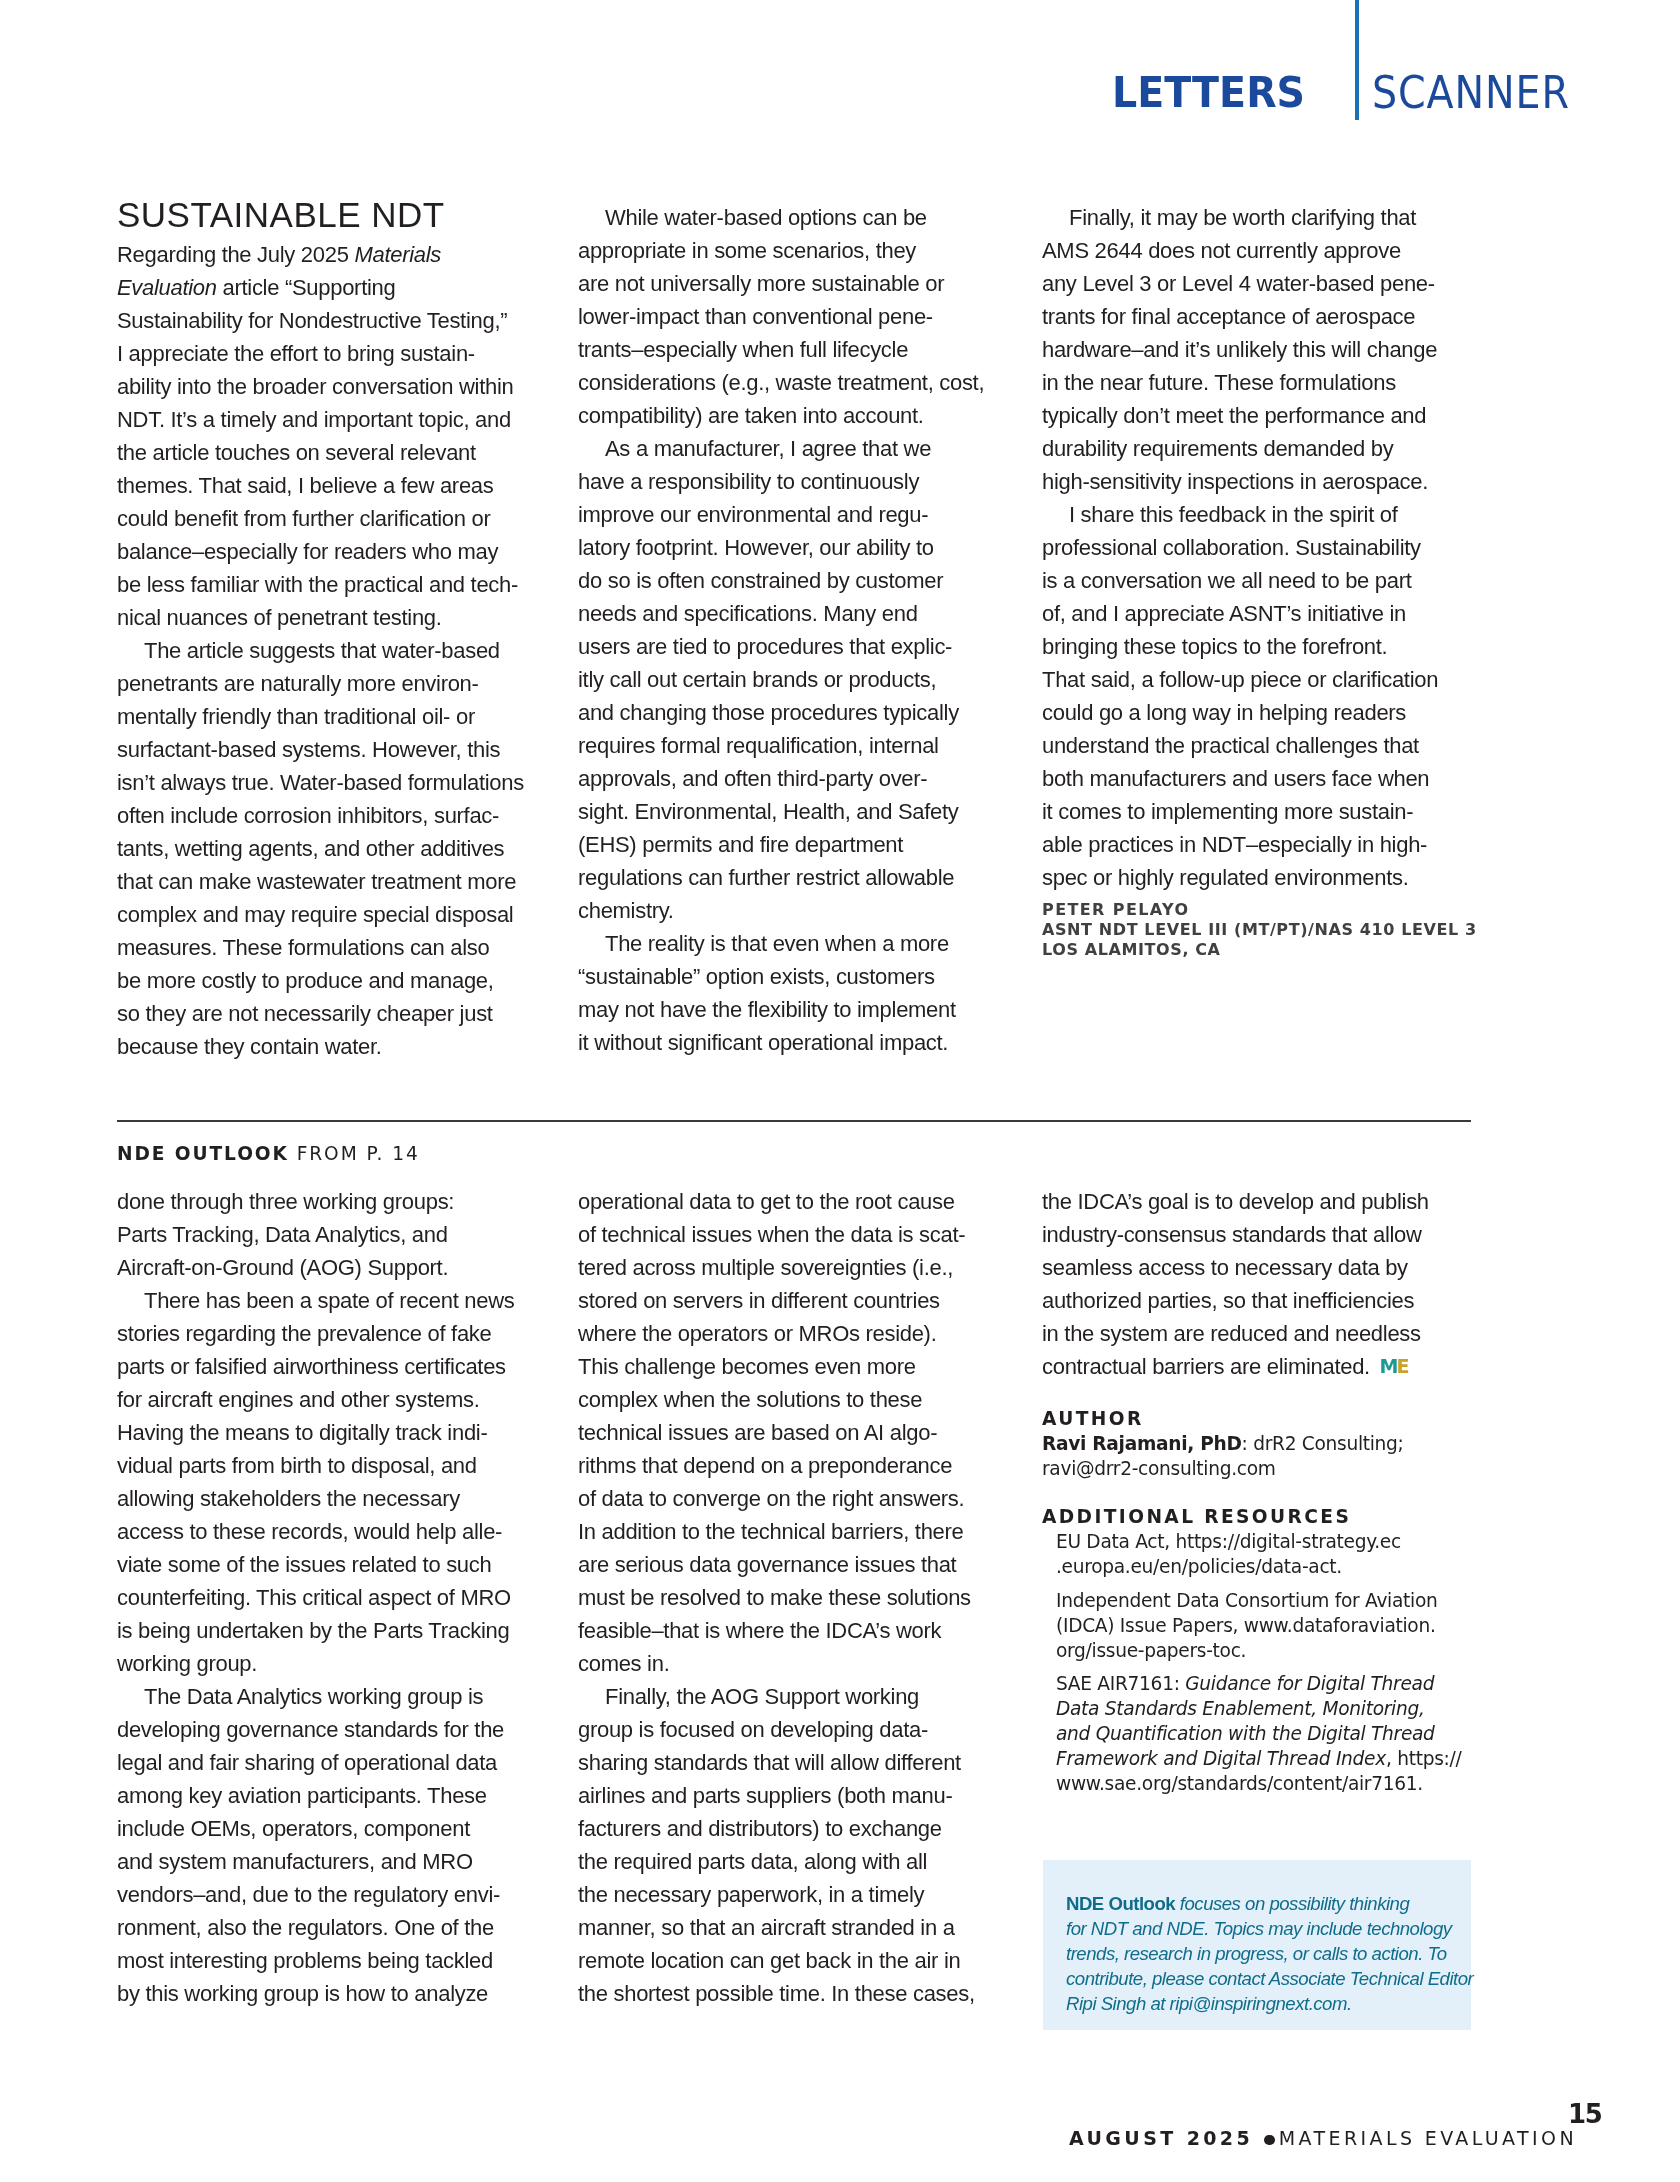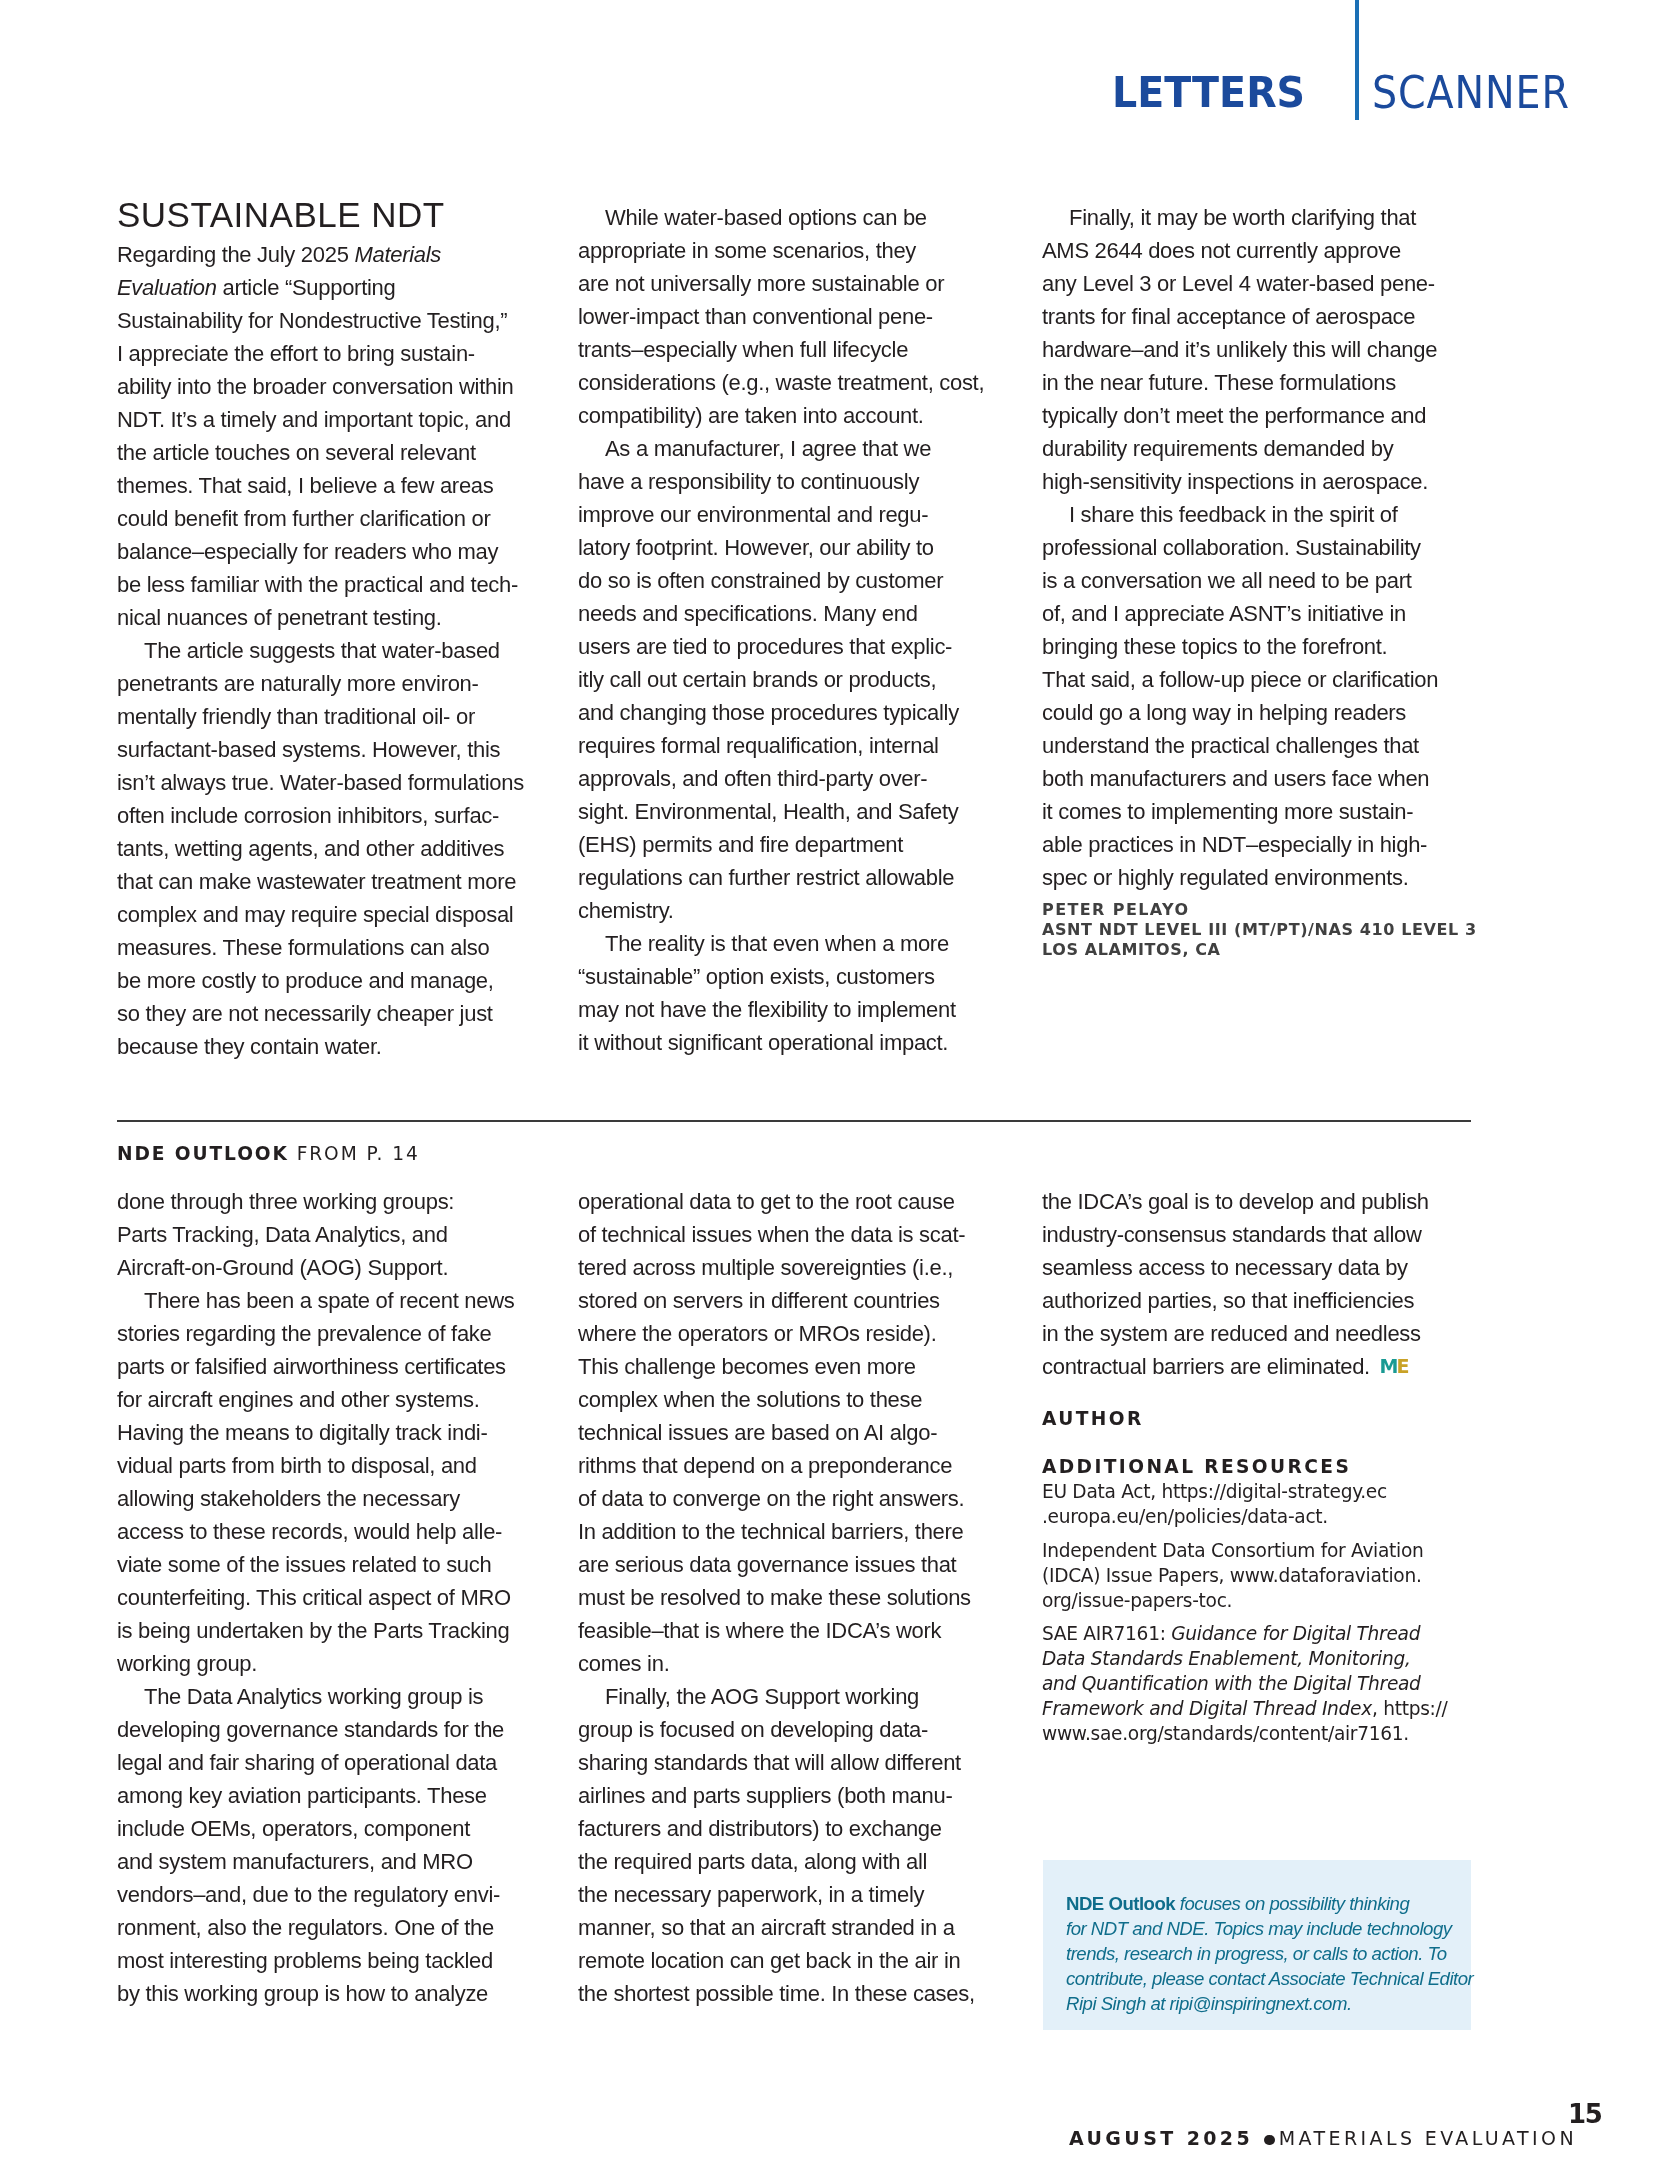--- a/index.html
+++ b/index.html
@@ -28,21 +28,21 @@
   .sig { font-family: "DejaVu Sans", sans-serif; font-weight: bold; color: #404040; font-size: 16px; line-height: 20px; letter-spacing: 0.6px; margin-top: 5.7px; white-space: nowrap; }
   .sig .name { letter-spacing: 1.4px; }
 
   .divider { position: absolute; left: 117px; top: 1120px; width: 1354px; height: 1.9px; background: #3a3a3a; }
   .section-label { position: absolute; left: 117px; top: 1143px; font-family: "DejaVu Sans", sans-serif; font-size: 18.6px; letter-spacing: 1.9px; color: #231f20; white-space: nowrap; }
   .section-label .b { font-weight: bold; }
 
   .hd { font-family: "DejaVu Sans", sans-serif; font-weight: bold; font-size: 18.6px; letter-spacing: 2.4px; line-height: 25px; color: #231f20; }
   .small { font-family: "DejaVu Sans", sans-serif; font-size: 18.6px; line-height: 25px; letter-spacing: -0.3px; }
   .small .nl { white-space: nowrap; }
-  .res p { margin-bottom: 8.6px; }
+  .res p { margin-bottom: 8.6px; margin-left: 14px; }
 
   .callout { position: absolute; left: 1043px; top: 1860px; width: 428px; height: 170px; background: #e3f0f9; padding: 31px 19px 0 23px; color: #0f6d8b; font-family: "Liberation Sans", sans-serif; font-size: 18.6px; line-height: 25px; font-style: italic; letter-spacing: -0.5px; }
   .callout .lead { font-style: normal; font-weight: bold; }
   .callout .nl { display: block; white-space: nowrap; }
 
   .footer { position: absolute; top: 2111px; left: 1069px; font-family: "DejaVu Sans", sans-serif; font-size: 19px; letter-spacing: 3.4px; color: #231f20; white-space: nowrap; margin-top: 16px; }
   .footer .b { font-weight: bold; }
   .footer .dot { display: inline-block; width: 10.5px; height: 10.5px; border-radius: 50%; background: #231f20; margin: 0 3.8px 0 1.9px; vertical-align: 0px; }
   .pagenum { position: absolute; top: 2099px; left: 1568px; font-family: "DejaVu Sans", sans-serif; font-weight: bold; font-size: 26px; color: #231f20; letter-spacing: -1.4px; }
 </style>
@@ -233,20 +233,24 @@
     <span class="nl">the IDCA’s goal is to develop and publish</span>
     <span class="nl">industry-consensus standards that allow</span>
     <span class="nl">seamless access to necessary data by</span>
     <span class="nl">authorized parties, so that inefficiencies</span>
     <span class="nl">in the system are reduced and needless</span>
     <span class="nl"><span>contractual barriers are eliminated.</span><span class="me-icon"><span class="m">M</span><span class="e">E</span></span></span>
   </p>
 
   <div style="margin-top:23px;">
     <div class="hd">AUTHOR</div>
+    <div class="small">
+      <span class="nl" style="display:block"><b>Ravi Rajamani, PhD</b><span>: drR2 Consulting;</span></span>
+      <span class="nl" style="display:block">ravi@drr2-consulting.com</span>
+    </div>
   </div>
 
   <div style="margin-top:23px;" class="res">
     <div class="hd">ADDITIONAL RESOURCES</div>
     <p class="small">
       <span class="nl" style="display:block">EU Data Act, https://digital-strategy.ec</span>
       <span class="nl" style="display:block">.europa.eu/en/policies/data-act.</span>
     </p>
     <p class="small">
       <span class="nl" style="display:block">Independent Data Consortium for Aviation</span>

